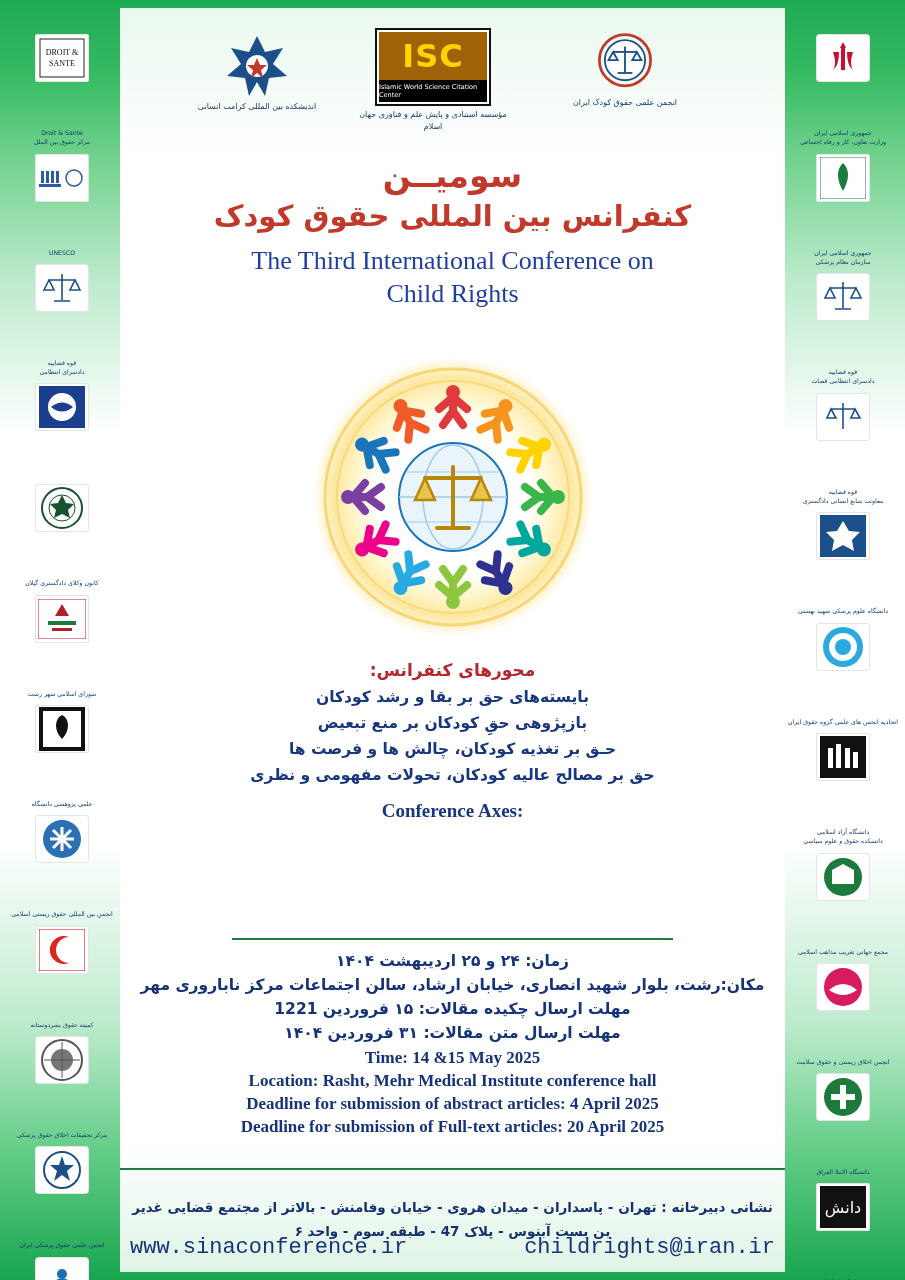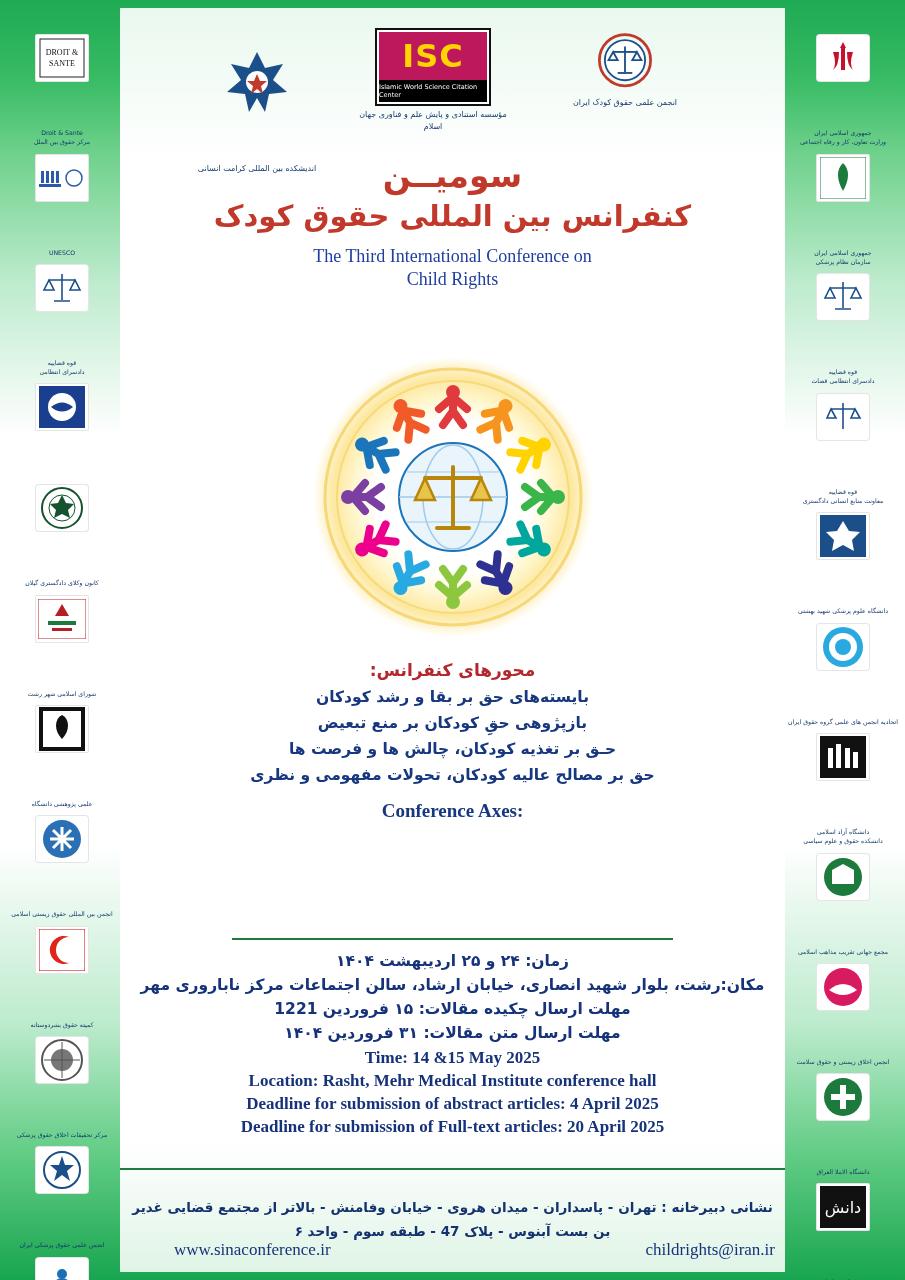--- a/index.html
+++ b/index.html
@@ -66,29 +66,29 @@
   }
   .top-logo{position:absolute;display:flex;flex-direction:column;align-items:center;width:150px;}
   .top-logo .mark{
     width:64px;height:64px;display:flex;align-items:center;justify-content:center;
     font-size:30px;color:#1b4f8a;
   }
   .top-logo .cap{
     font-family:"DejaVu Sans",sans-serif;
     font-size:8px;color:#123a6b;direction:rtl;text-align:center;margin-top:3px;line-height:1.5;
   }
-  .tl-1{left:52px;top:24px;gap:46px;}
+  .tl-1{left:52px;top:8px;}
   .tl-2{left:228px;top:2px;}
   .tl-3{left:420px;top:4px;}
   .isc-box{
     width:112px;height:74px;background:#ffffff;border:2px solid #111;
     display:flex;flex-direction:column;align-items:center;justify-content:center;
   }
   .isc-top{
-    width:108px;height:48px;background:#be185d;color:#ffd400;
+    width:108px;height:48px;background:#a16207;color:#ffd400;
     font-family:"DejaVu Sans",sans-serif;font-weight:bold;font-size:32px;
     display:flex;align-items:center;justify-content:center;letter-spacing:1px;
   }
   .isc-bot{
     width:108px;height:22px;background:#000000;color:#fff;
     font-family:"DejaVu Sans",sans-serif;font-size:6.5px;
     display:flex;align-items:center;justify-content:center;
   }
 
   
@@ -96,21 +96,21 @@
   .t-fa1{
     font-family:"DejaVu Sans",sans-serif;
     direction:rtl;font-weight:bold;font-size:33px;color:#c0392b;letter-spacing:2px;
   }
   .t-fa2{
     font-family:"DejaVu Sans",sans-serif;
     direction:rtl;font-weight:bold;font-size:29px;color:#c0392b;margin-top:4px;
   }
   .t-en{
     font-family:"Liberation Serif",serif;
-    font-size:18px;color:#1f3fa0;margin-top:12px;line-height:1.25;
+    font-size:26px;color:#1f3fa0;margin-top:12px;line-height:1.25;
   }
 
   
   .emblem{
     position:absolute;left:50%;top:352px;transform:translateX(-50%);
     width:300px;height:290px;z-index:6;
   }
 
   
   .axes{
@@ -157,21 +157,21 @@
   .footer-addr{
     position:absolute;left:130px;right:130px;top:16px;text-align:center;
     font-family:"DejaVu Sans",sans-serif;direction:rtl;font-weight:bold;
     font-size:13.5px;color:#14326f;line-height:1.75;margin-top:18px;
   }
   .footer-links{
     position:absolute;left:130px;right:130px;bottom:20px;
     display:flex;justify-content:space-between;align-items:center;
   }
   .footer-links span{
-    font-family:Liberation Serif, serif;font-size:17px;color:#16337a;margin-left:44px;
+    font-family:Liberation Mono, monospace;font-size:22px;color:#16337a;
   }
 </style>
 </head>
 <body>
 
 <div class="poster">
   <div class="field"></div>
 
   <div class="logo-col left">
     <div class="logo-item">

